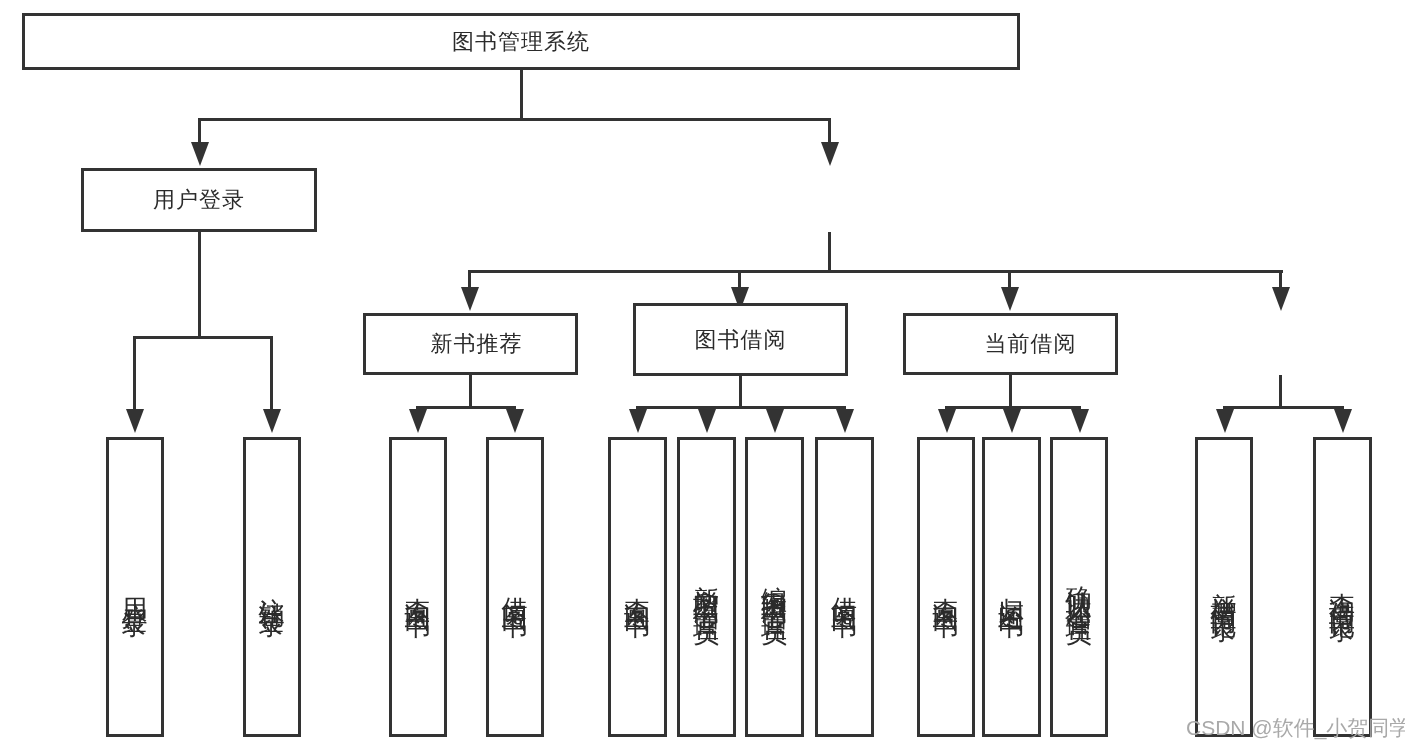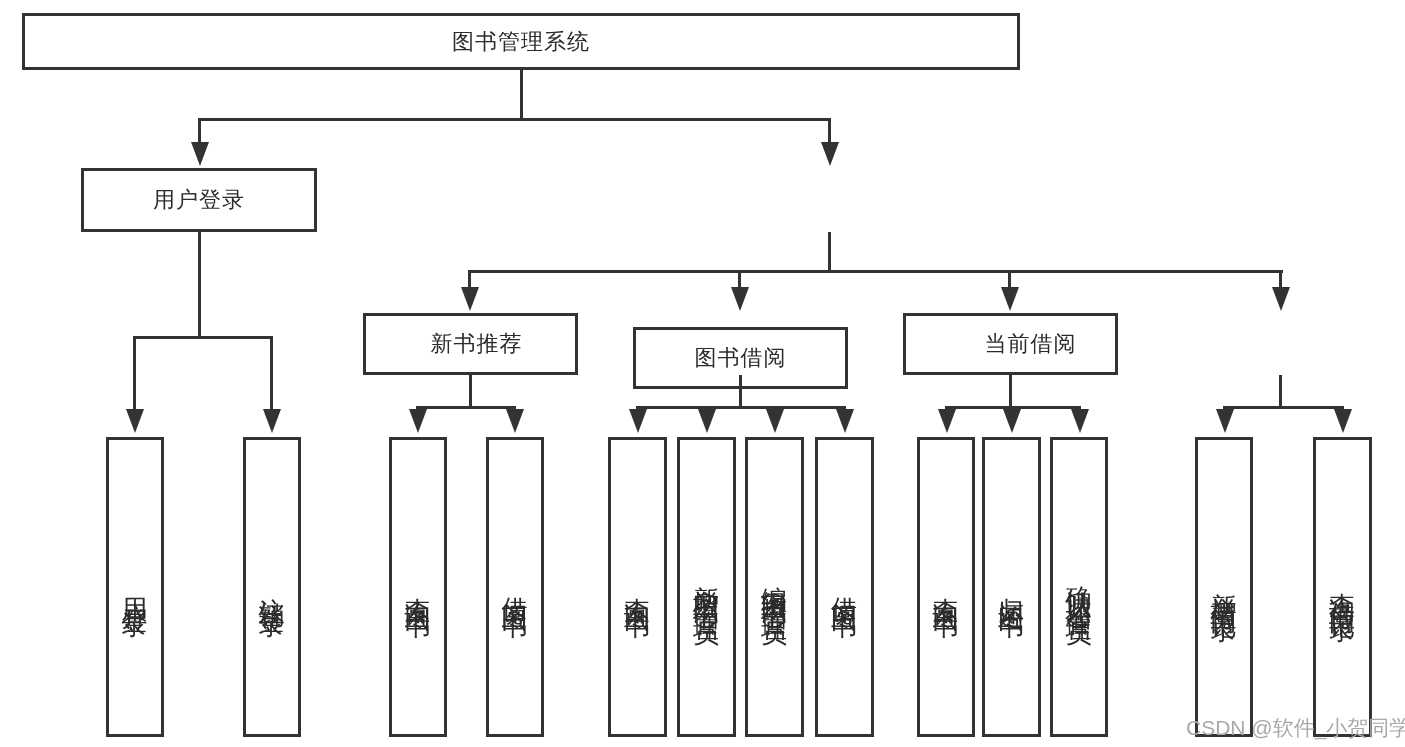--- a/index.html
+++ b/index.html
@@ -81,21 +81,21 @@
   <div class="vl" style="left:738px;top:270px;height:18px;"></div>
   <div class="arr" style="left:731px;top:287px;"></div>
   <div class="vl" style="left:1008px;top:270px;height:18px;"></div>
   <div class="arr" style="left:1001px;top:287px;"></div>
   <div class="vl" style="left:1279px;top:270px;height:18px;"></div>
   <div class="arr" style="left:1272px;top:287px;"></div>
 
   <div class="box" style="left:363px;top:313px;width:215px;height:62px;padding-left:12px;">
     <span class="hlabel">新书推荐</span>
   </div>
-  <div class="box" style="left:633px;top:327px;width:215px;height:62px;">
+  <div class="box" style="left:633px;top:303px;width:215px;height:73px;">
     <span class="hlabel">图书借阅</span>
   </div>
   <div class="box" style="left:903px;top:313px;width:215px;height:62px;padding-left:40px;">
     <span class="hlabel">当前借阅</span>
   </div>
 
   <div class="vl" style="left:469px;top:375px;height:31px;"></div>
   <div class="hl" style="left:416px;top:406px;width:100px;"></div>
   <div class="vl" style="left:416px;top:406px;height:4px;"></div>
   <div class="arr" style="left:409px;top:409px;"></div>

